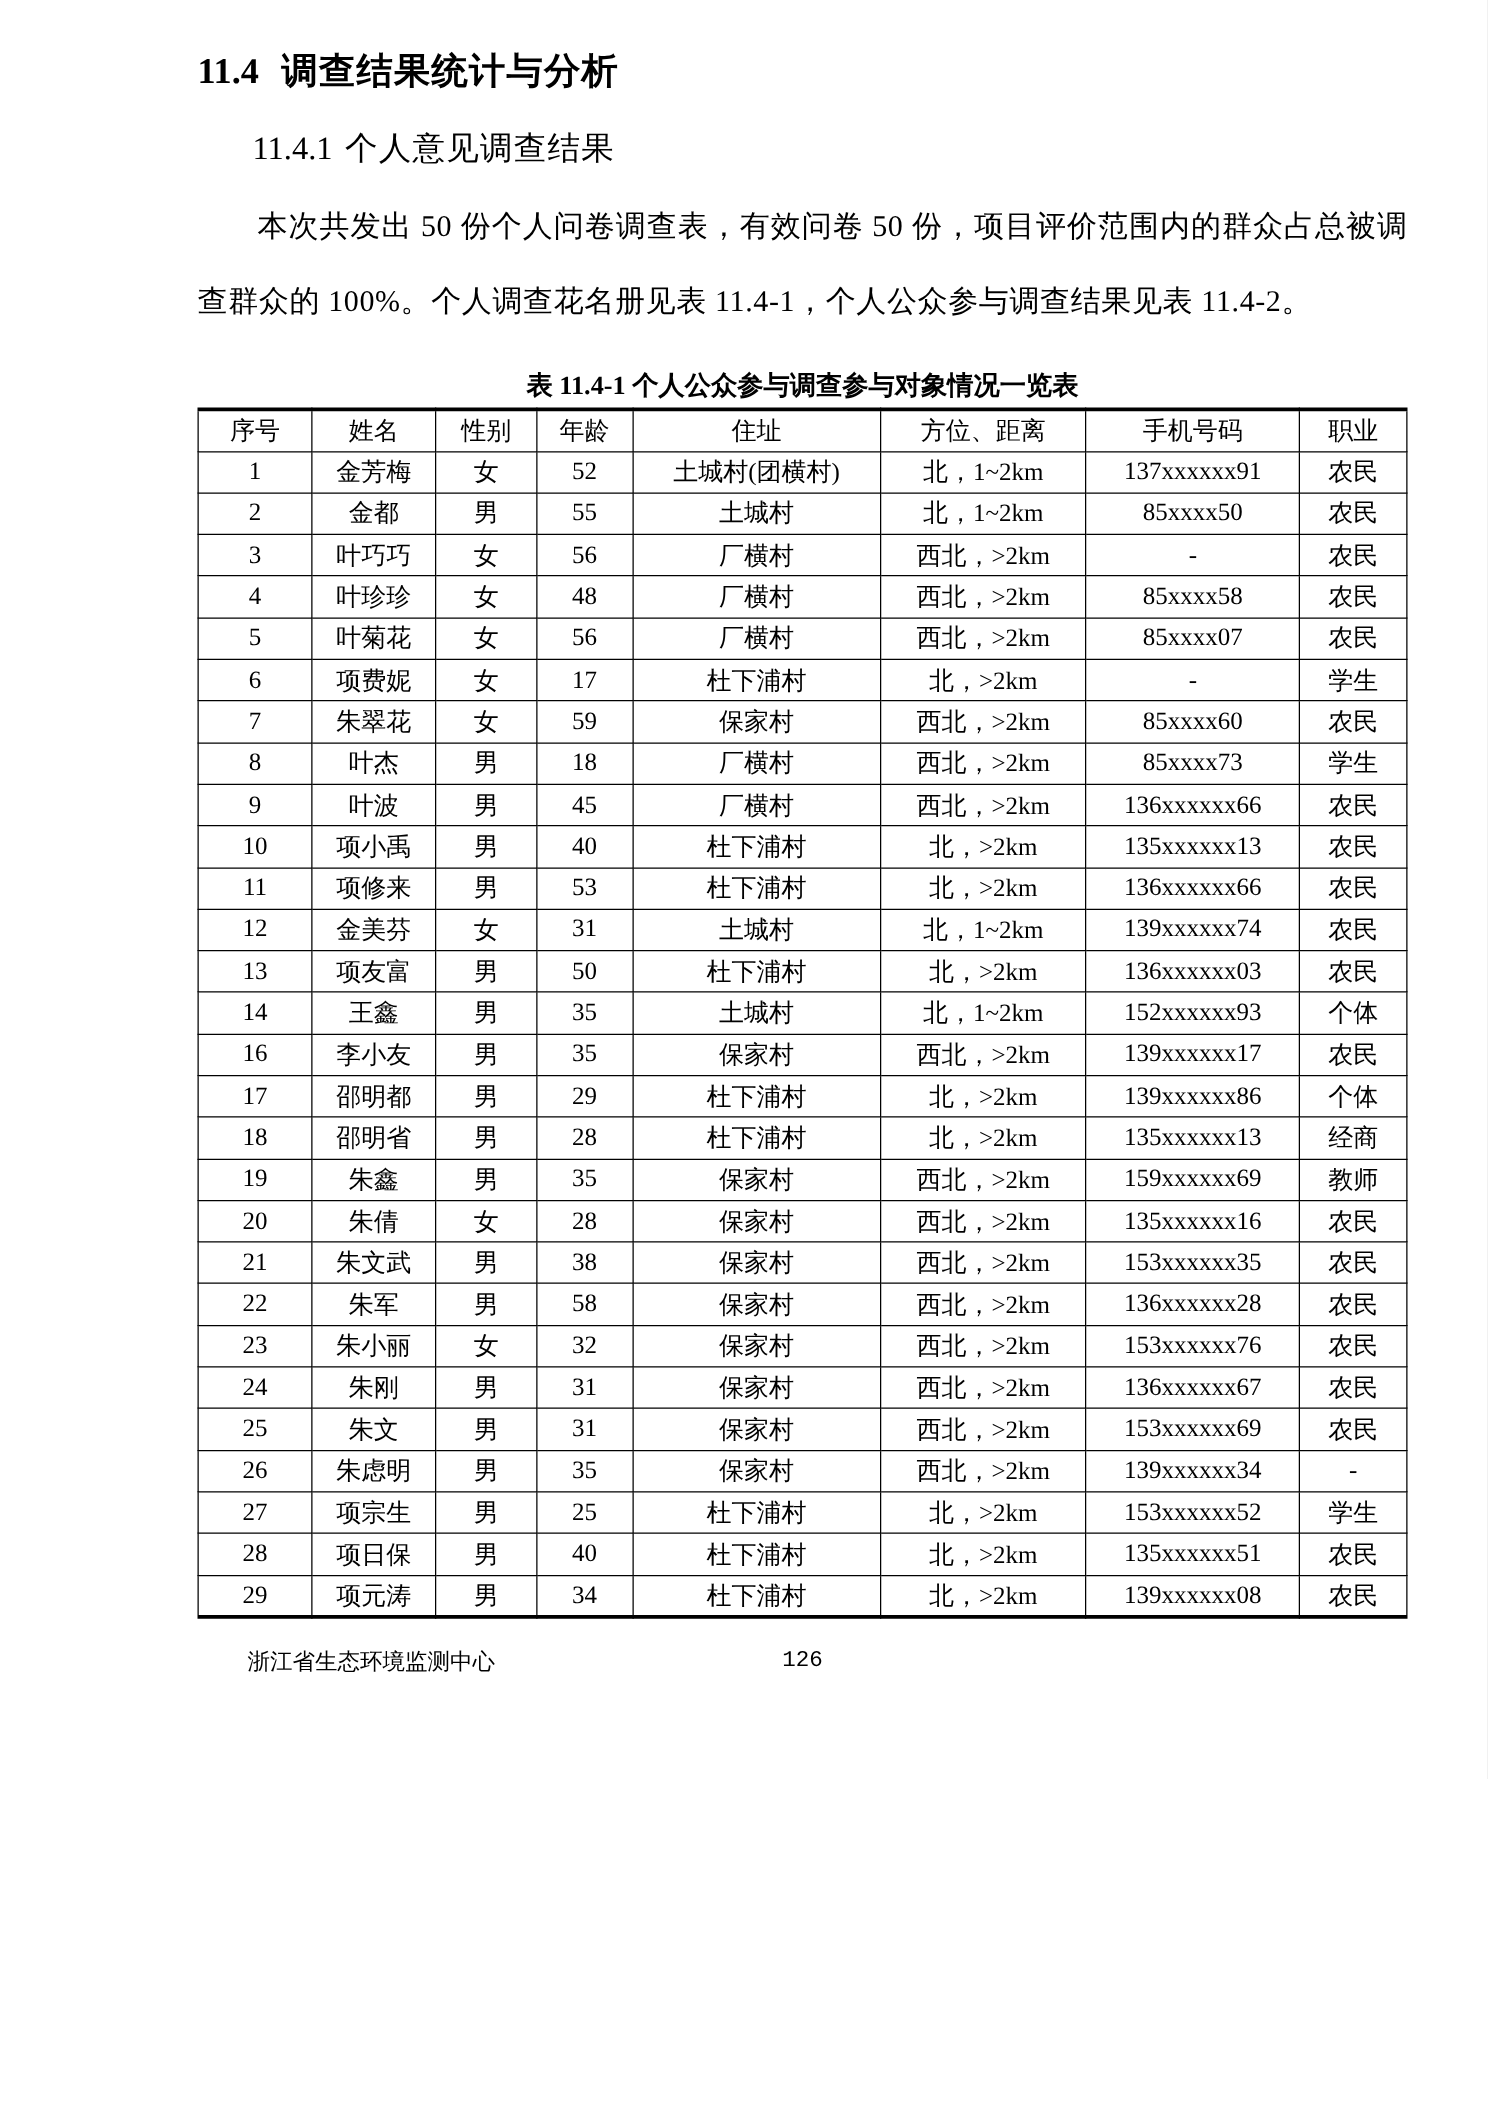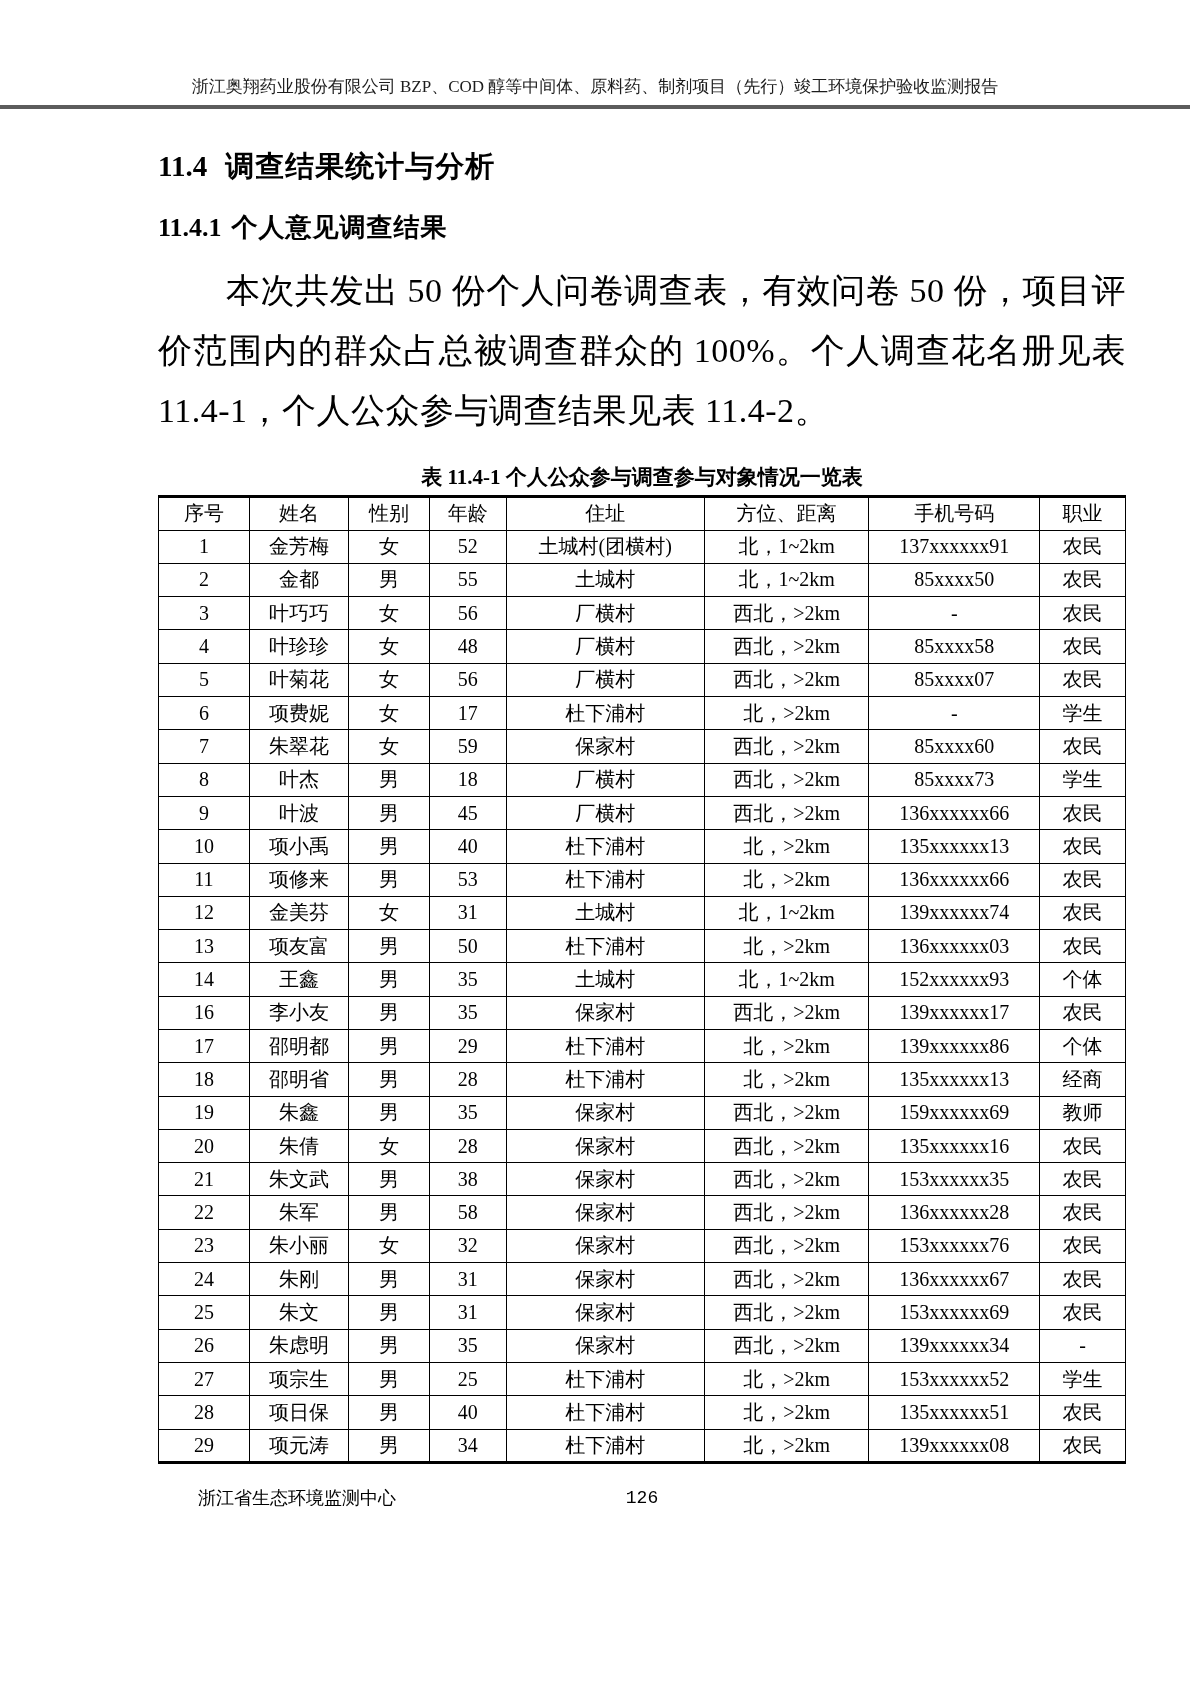--- a/index.html
+++ b/index.html
@@ -31,29 +31,30 @@
     font-size: 29px;
     font-weight: bold;
     line-height: 1.35;
     letter-spacing: 1px;
   }
   .section-heading .num { margin-right: 18px; letter-spacing: 0; }
 
   .subsection-heading {
     margin-top: 24px;
     font-size: 26px;
-    font-weight: bold;
+    font-weight: normal;
     line-height: 1.35;
     letter-spacing: 1px;
+    margin-left: 44px;
   }
   .subsection-heading .num { margin-right: 10px; letter-spacing: 0; }
 
   .body-paragraph {
     margin-top: 16px;
-    font-size: 34px;
+    font-size: 24px;
     line-height: 60px;
     text-indent: 2em;
     text-align: justify;
     letter-spacing: 0.5px;
   }
 
   .table-title {
     margin-top: 22px;
     text-align: center;
     font-size: 21px;
@@ -95,23 +96,20 @@
     top: 0;
     transform: translateX(-50%);
     font-family: Liberation Mono, monospace;
   }
 </style>
 </head>
 <body>
 
 <div class="page">
 
-  <div class="page-header">
-    <span>浙江奥翔药业股份有限公司 BZP、COD 醇等中间体、原料药、制剂项目（先行）竣工环境保护验收监测报告</span>
-  </div>
 
   <div class="content">
 
     <div class="section-heading">
       <span class="num">11.4</span><span>调查结果统计与分析</span>
     </div>
 
     <div class="subsection-heading">
       <span class="num">11.4.1</span><span>个人意见调查结果</span>
     </div>

